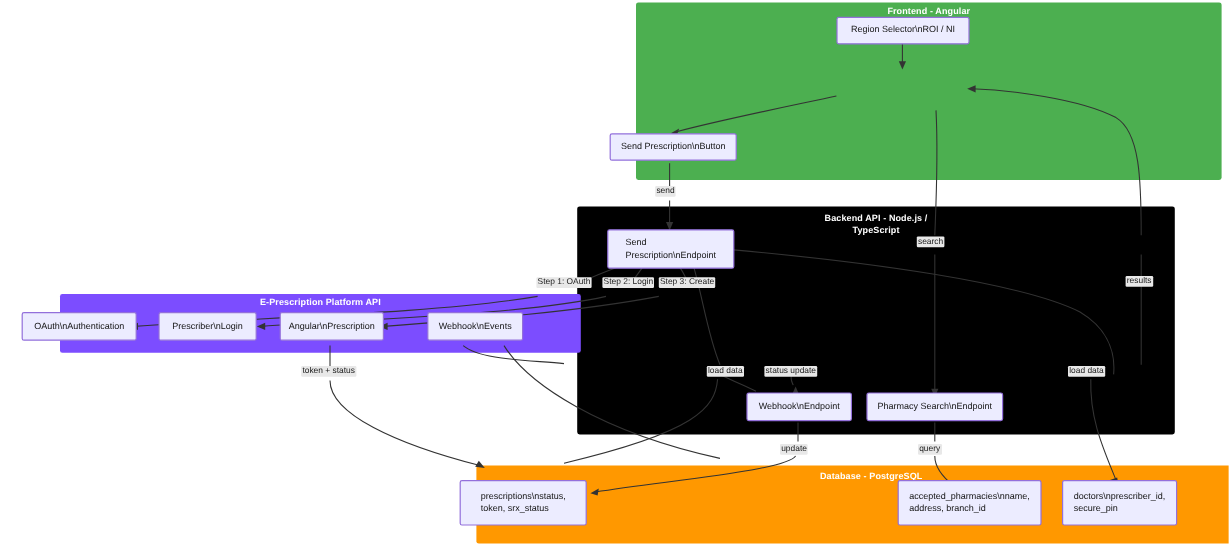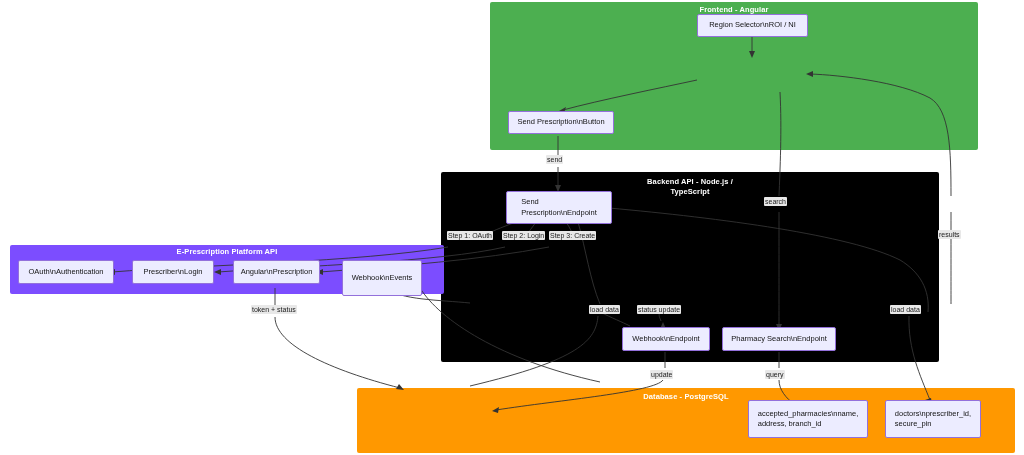--- a/index.html
+++ b/index.html
@@ -16,20 +16,21 @@
     width: 1024px;
     height: 455px;
     background: #ffffff;
     overflow: hidden;
   }
   
   .cluster {
     position: absolute;
     box-sizing: border-box;
     border-radius: 2px;
+    margin-left: 40px;
   }
   .cluster-title {
     position: absolute;
     left: 0;
     right: 0;
     text-align: center;
     color: #ffffff;
     font-size: 7.5px;
     font-weight: bold;
     letter-spacing: .1px;
@@ -178,22 +179,24 @@
   <div class="node" style="left:622px; top:327px; width:88px; height:24px;">Webhook\nEndpoint</div>
 
   <div class="node" style="left:722px; top:327px; width:114px; height:24px;">Pharmacy Search\nEndpoint</div>
 
   <div class="node" style="left:18px; top:260px; width:96px; height:24px;">OAuth\nAuthentication</div>
 
   <div class="node" style="left:132px; top:260px; width:82px; height:24px;">Prescriber\nLogin</div>
 
   <div class="node" style="left:233px; top:260px; width:87px; height:24px;">Angular\nPrescription</div>
 
-  <div class="node" style="left:342px; top:260px; width:80px; height:36px;">Webhook\nEvents</div>
-
+  <div class="node" style="left:356px; top:260px; width:80px; height:24px;">Webhook\nEvents</div>
+
+  <div class="node" style="left:383px; top:400px; width:106px; height:38px;">prescriptions\nstatus,
+token, srx_status</div>
 
   <div class="node" style="left:748px; top:400px; width:120px; height:38px;">accepted_pharmacies\nname,
 address, branch_id</div>
 
   <div class="node" style="left:885px; top:400px; width:96px; height:38px;">doctors\nprescriber_id,
 secure_pin</div>
 
   <div class="edge-label" style="left:546px; top:155px;">send</div>
 
   <div class="edge-label" style="left:764px; top:197px;">search</div>

